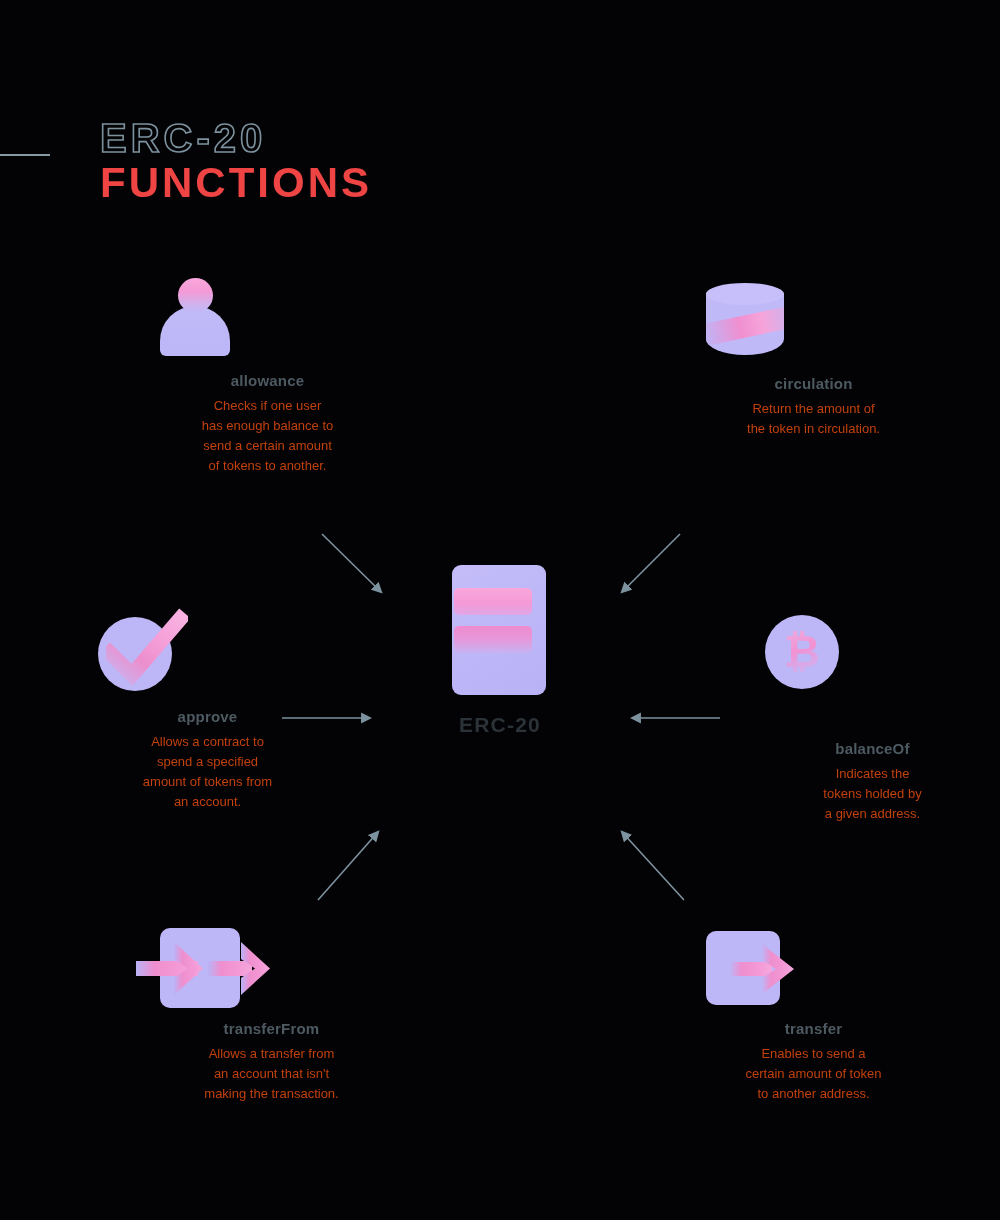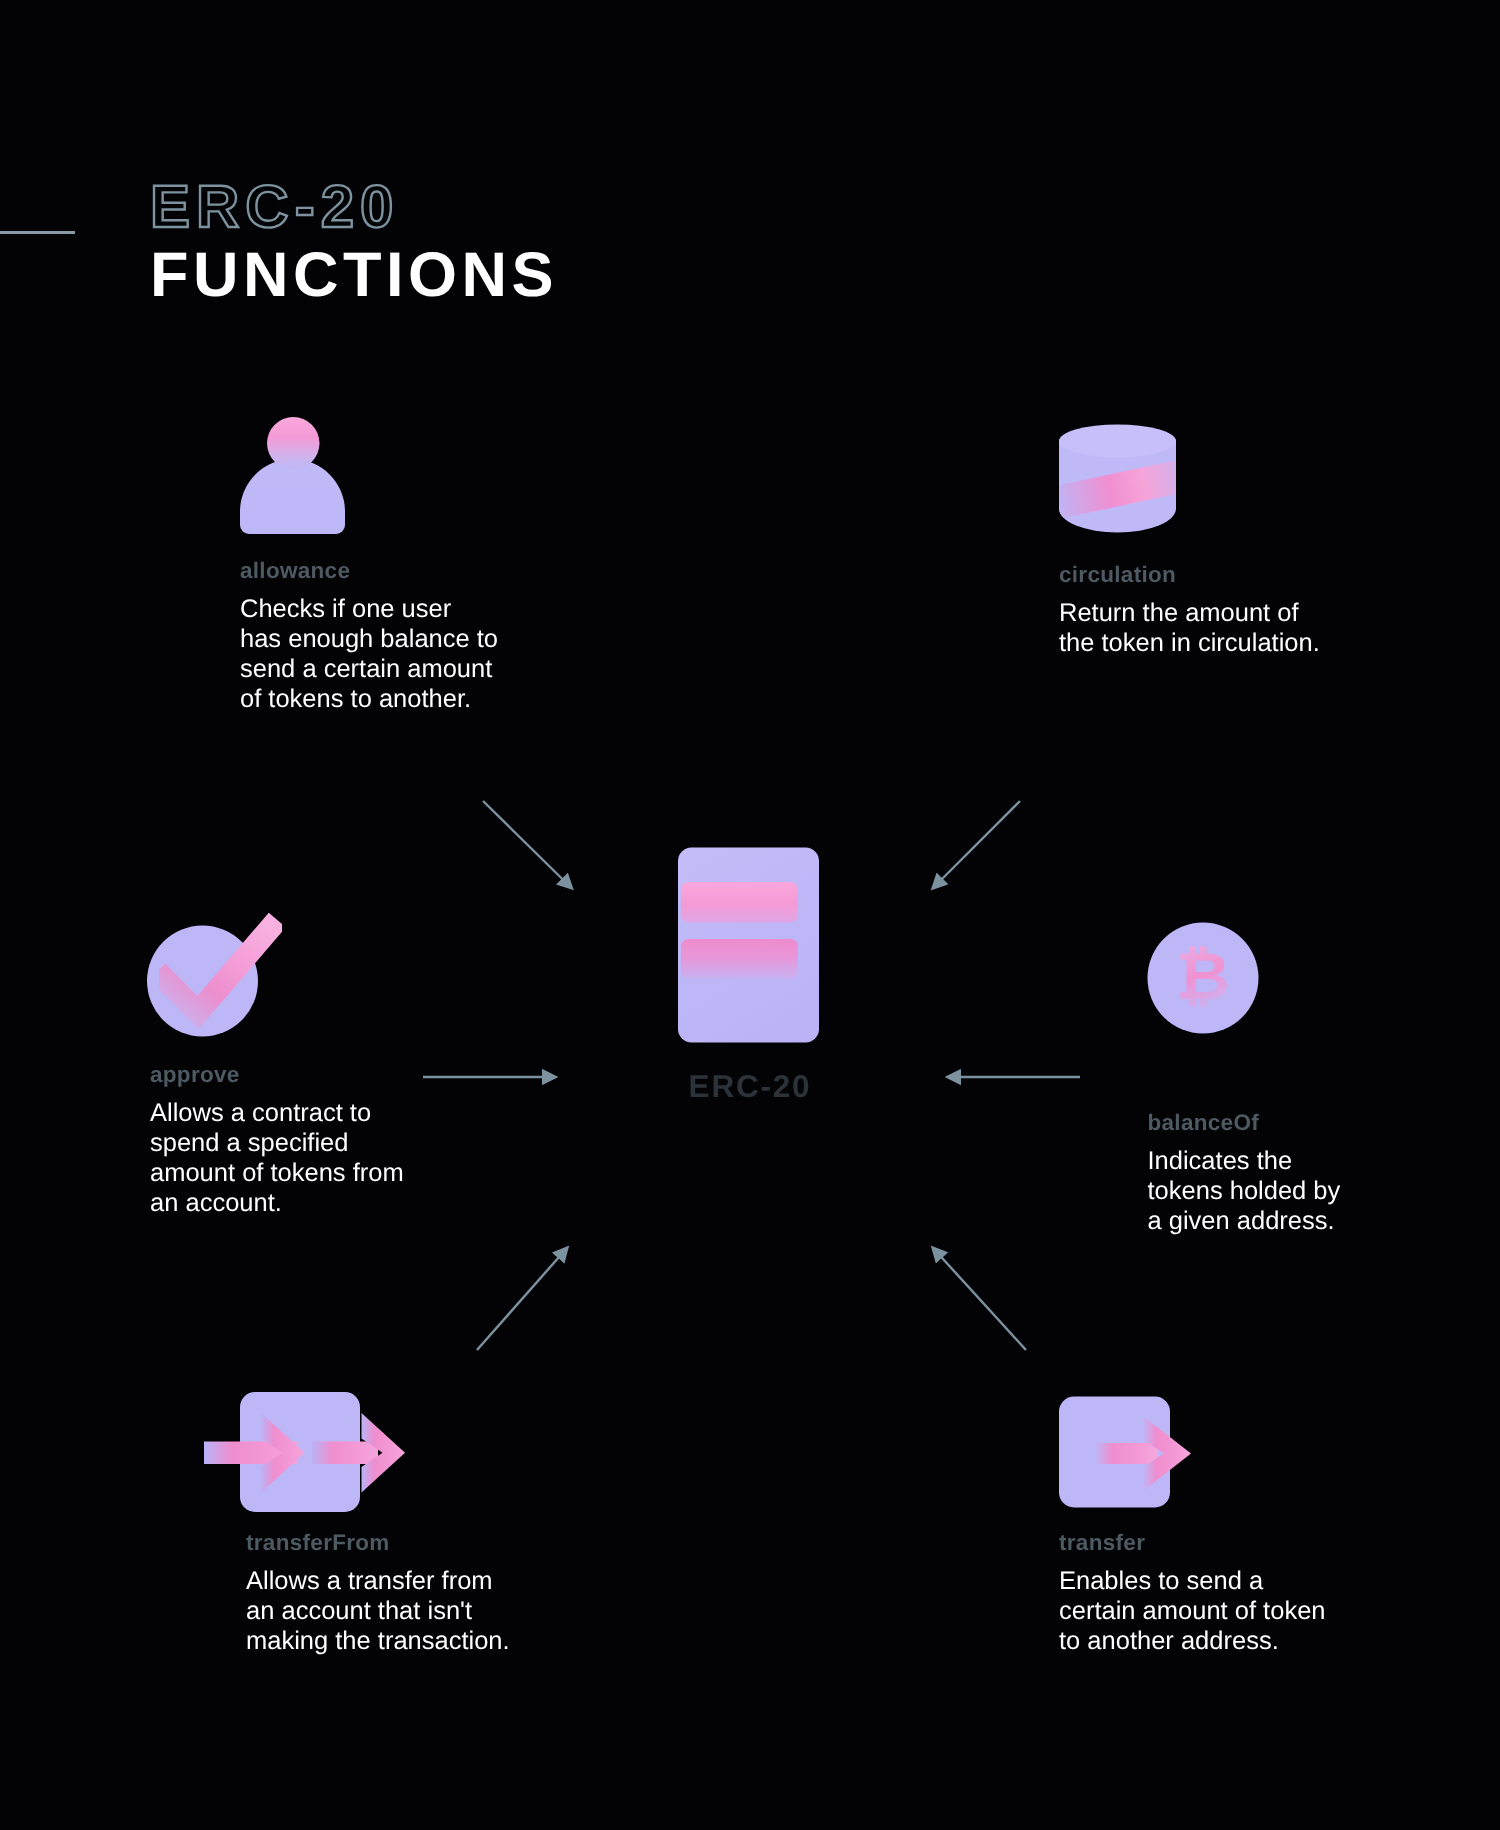--- a/index.html
+++ b/index.html
@@ -37,38 +37,38 @@
     text-shadow: none;
     line-height: 1;
   }
   #title-solid {
     position: absolute;
     left: 100px;
     top: 162px;
     font-size: 42px;
     font-weight: 700;
     letter-spacing: 3px;
-    color: #ffffff;
+    color: #ef4444;
     line-height: 1;
   }
 
   
-  .node { position: absolute; }
+  .node { position: absolute; text-align: center; }
   .node-title {
     font-size: 15px;
     font-weight: 700;
     color: #4d5a62;
     letter-spacing: .2px;
     margin: 0 0 7px 0;
     white-space: nowrap;
   }
   .node-desc {
-    font-size: 17px;
+    font-size: 13px;
     font-weight: 400;
-    color: #ffffff;
+    color: #c2410c;
     line-height: 20px;
     margin: 0;
     white-space: pre-line;
   }
 
   
   .icon-wrap { position: absolute; }
 
   
   .person-body {

